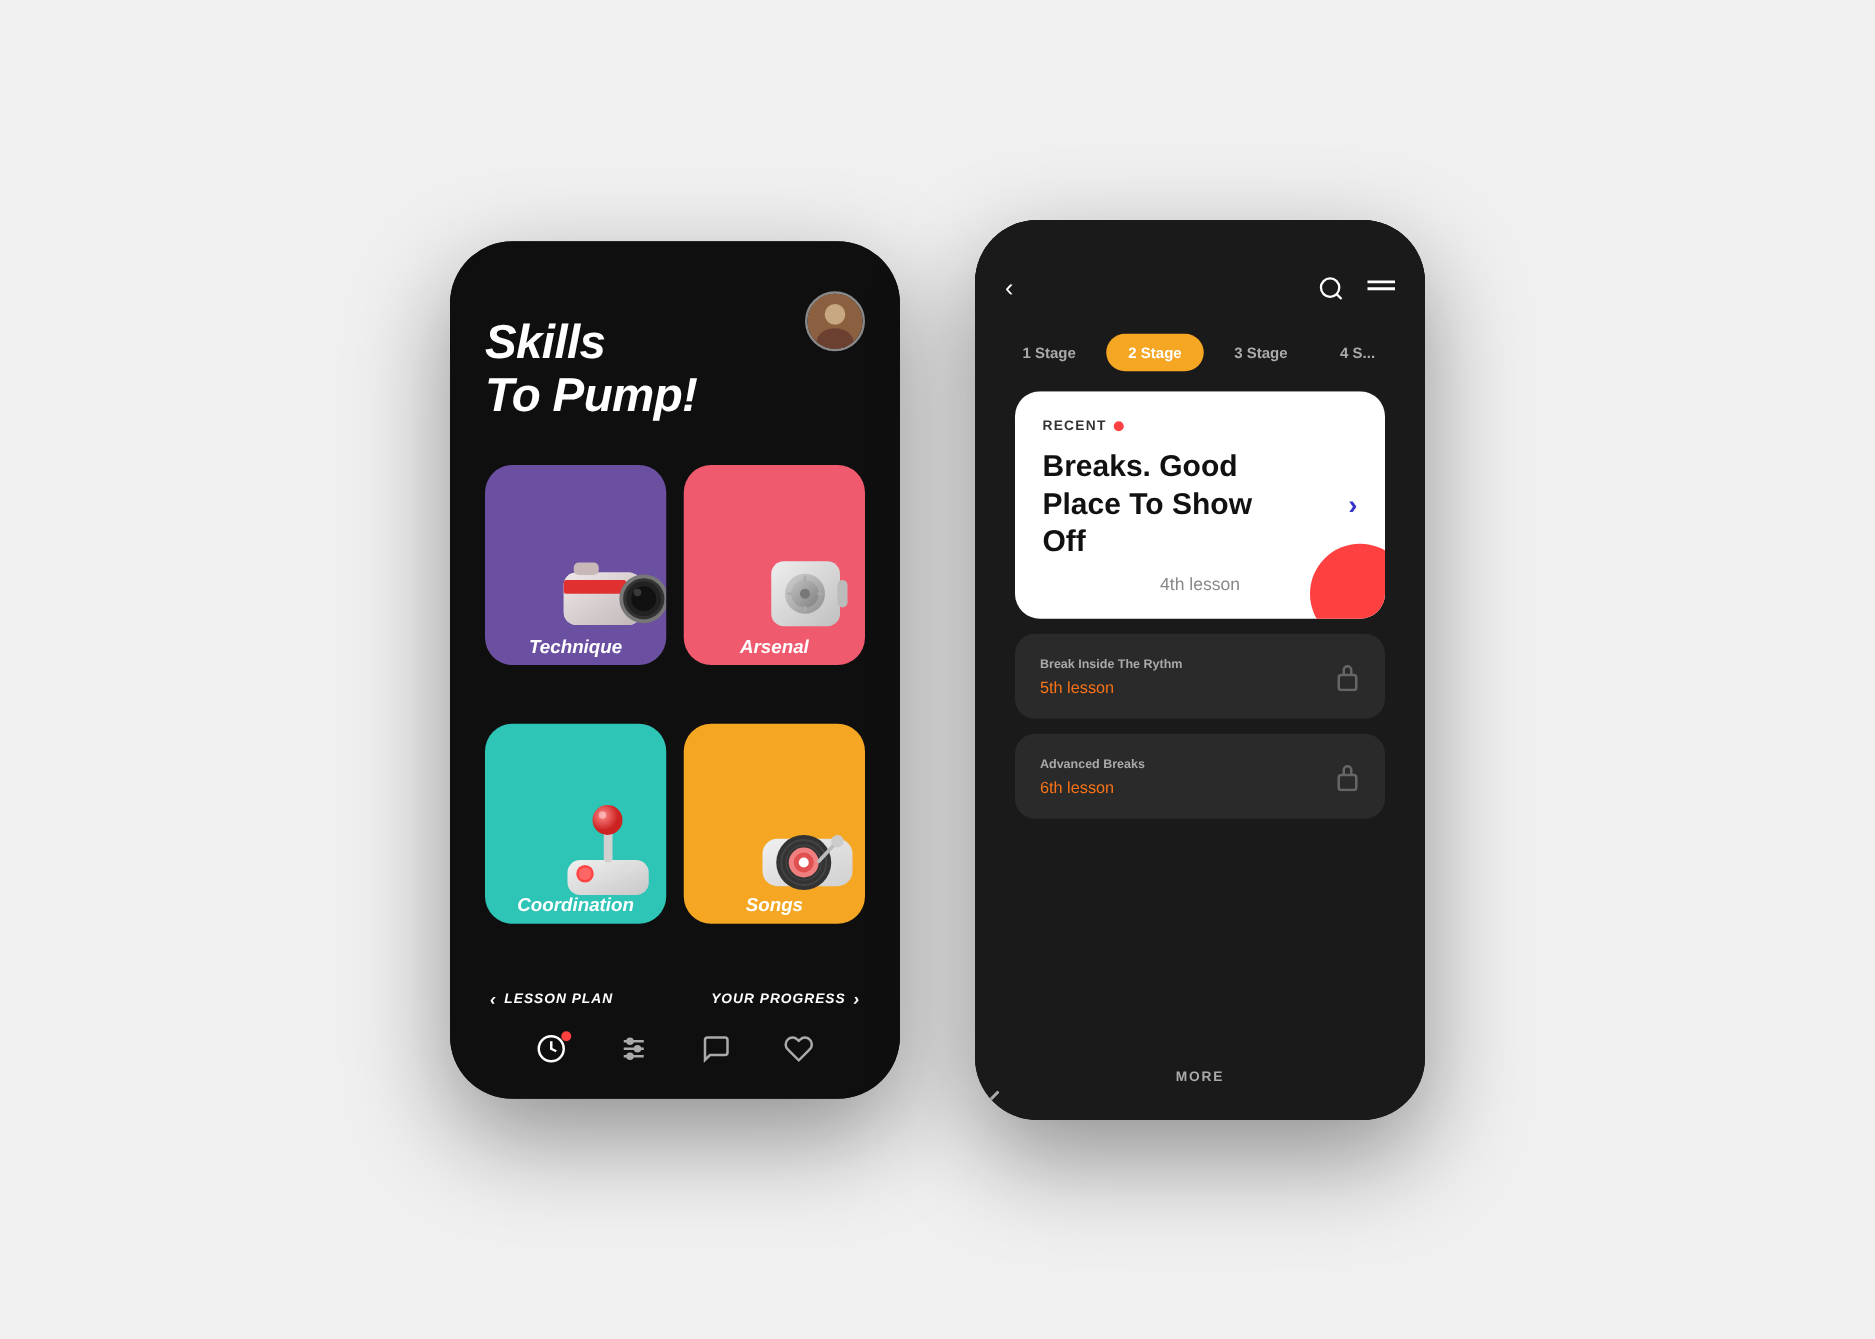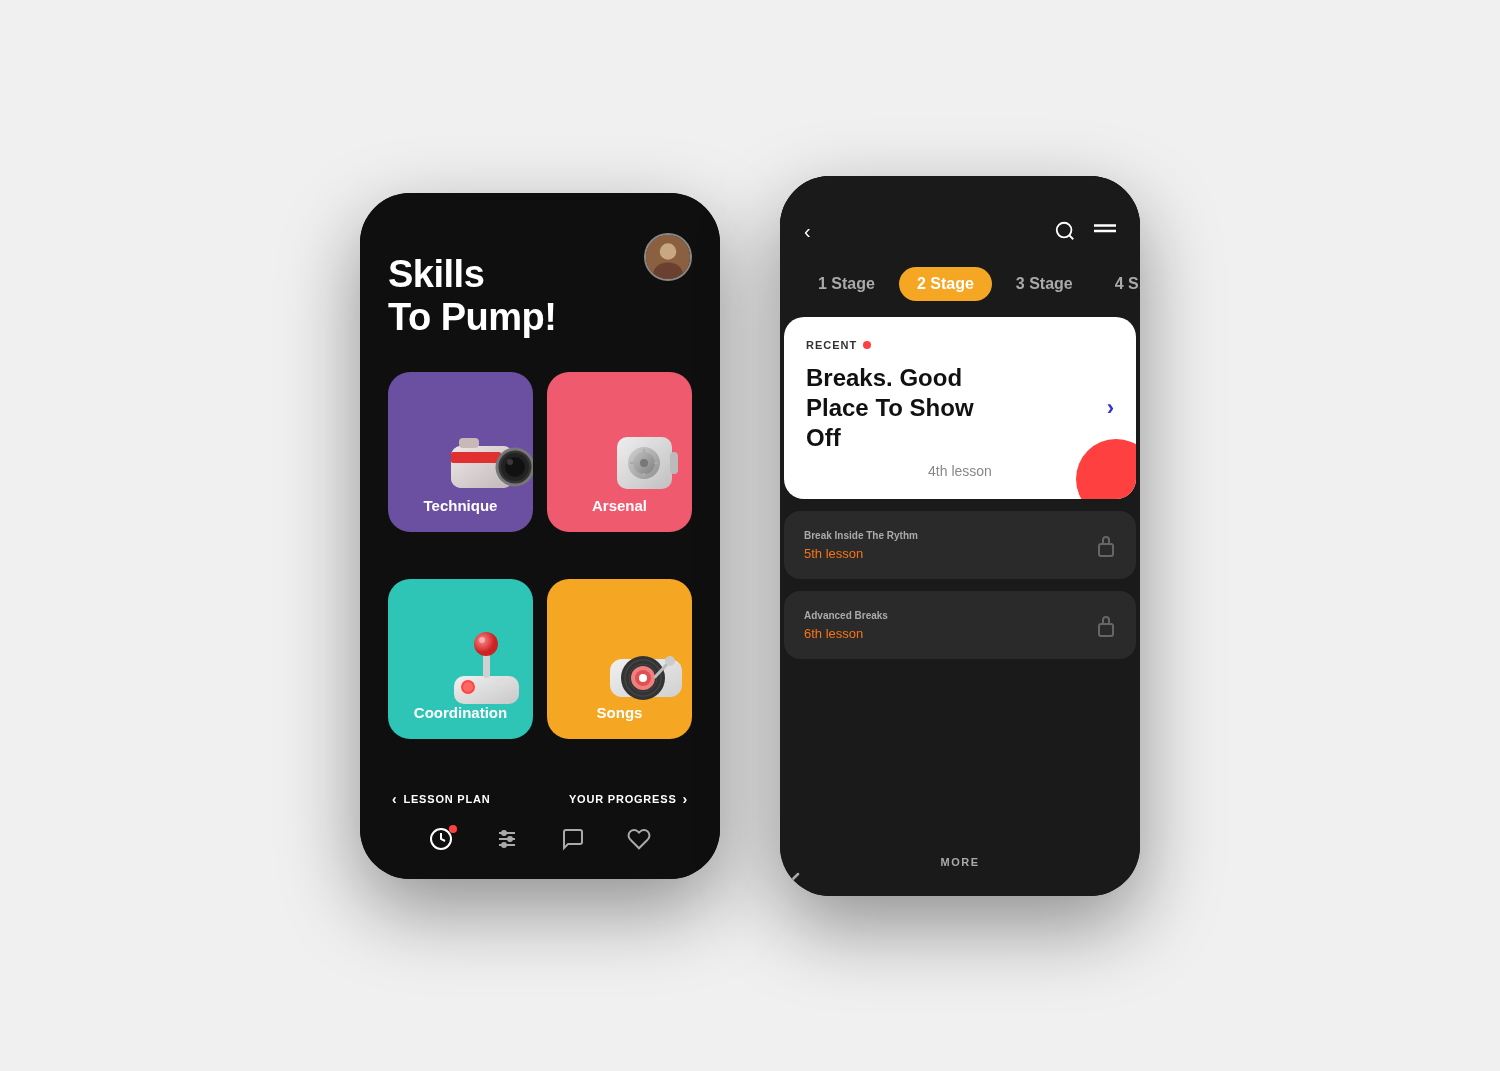--- a/index.html
+++ b/index.html
@@ -27,20 +27,21 @@
       background: #111;
       border-radius: 50px;
       overflow: hidden;
       position: relative;
       box-shadow: 0 30px 80px rgba(0,0,0,0.4);
     }
 
     .phone-left {
       width: 360px;
       height: 686px;
+      font-style: italic;
     }
 
     .phone-right {
       width: 360px;
       height: 720px;
     }
 
     
     .left-screen {
       width: 100%;
@@ -95,21 +96,21 @@
       gap: 14px;
       flex: 1;
     }
 
     .skill-card {
       border-radius: 22px;
       display: flex;
       flex-direction: column;
       align-items: center;
       justify-content: flex-end;
-      padding-bottom: 18px;
+      padding-bottom: 6px;
       height: 160px;
       cursor: pointer;
       position: relative;
       overflow: hidden;
     }
 
     .skill-card.technique { background: #6b4fa0; }
     .skill-card.arsenal { background: #f05a6e; }
     .skill-card.coordination { background: #2ec4b6; }
     .skill-card.songs { background: #f5a623; }
@@ -257,35 +258,35 @@
       display: flex;
       gap: 6px;
       padding: 8px 20px 16px;
       align-items: center;
       overflow: hidden;
     }
 
     .stage-tab {
       padding: 8px 18px;
       border-radius: 20px;
-      font-size: 16px;
+      font-size: 12px;
       font-weight: 600;
       cursor: pointer;
       white-space: nowrap;
       color: #aaa;
     }
 
     .stage-tab.active {
       background: #f5a623;
       color: #fff;
     }
 
     .content-area {
       flex: 1;
-      padding: 0 4px;
+      padding: 0 32px;
       overflow: hidden;
       display: flex;
       flex-direction: column;
       gap: 12px;
     }
 
     
     .recent-card {
       background: #fff;
       border-radius: 20px;

